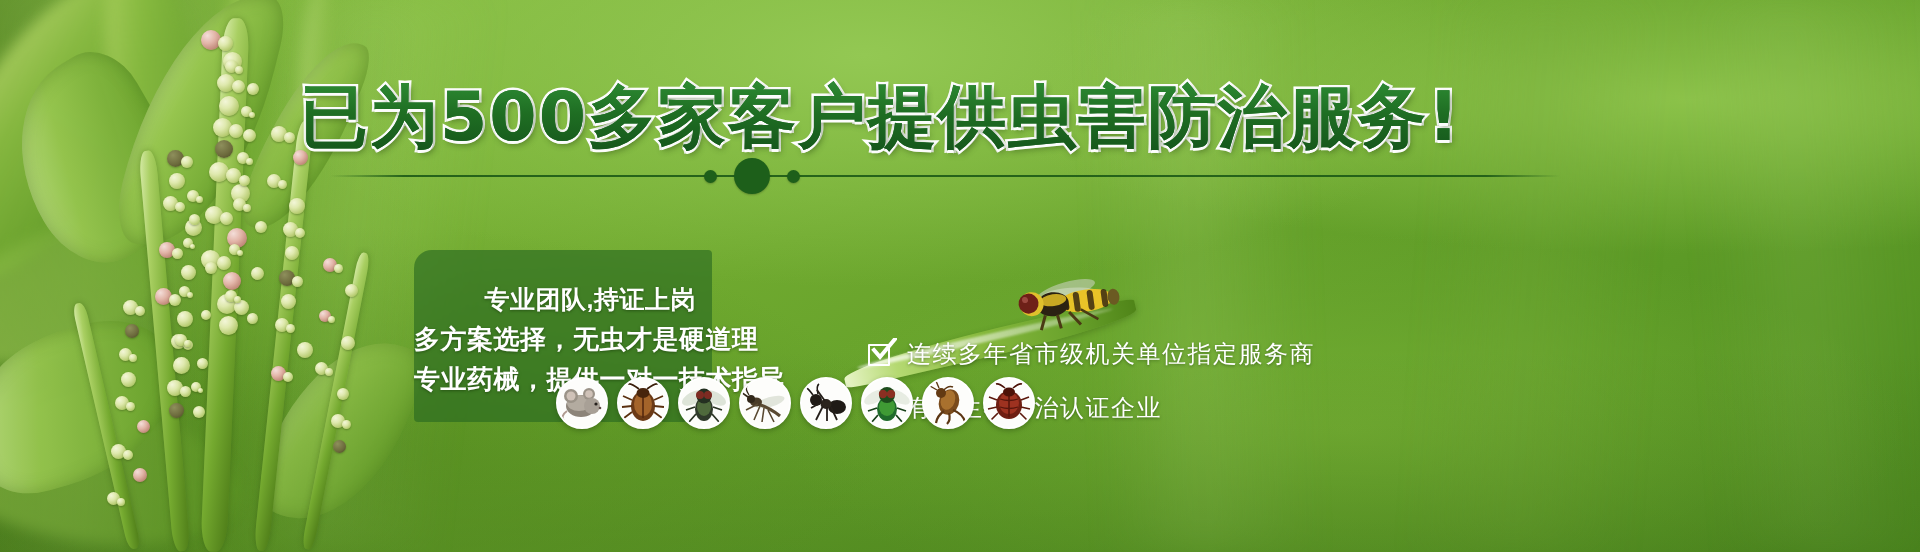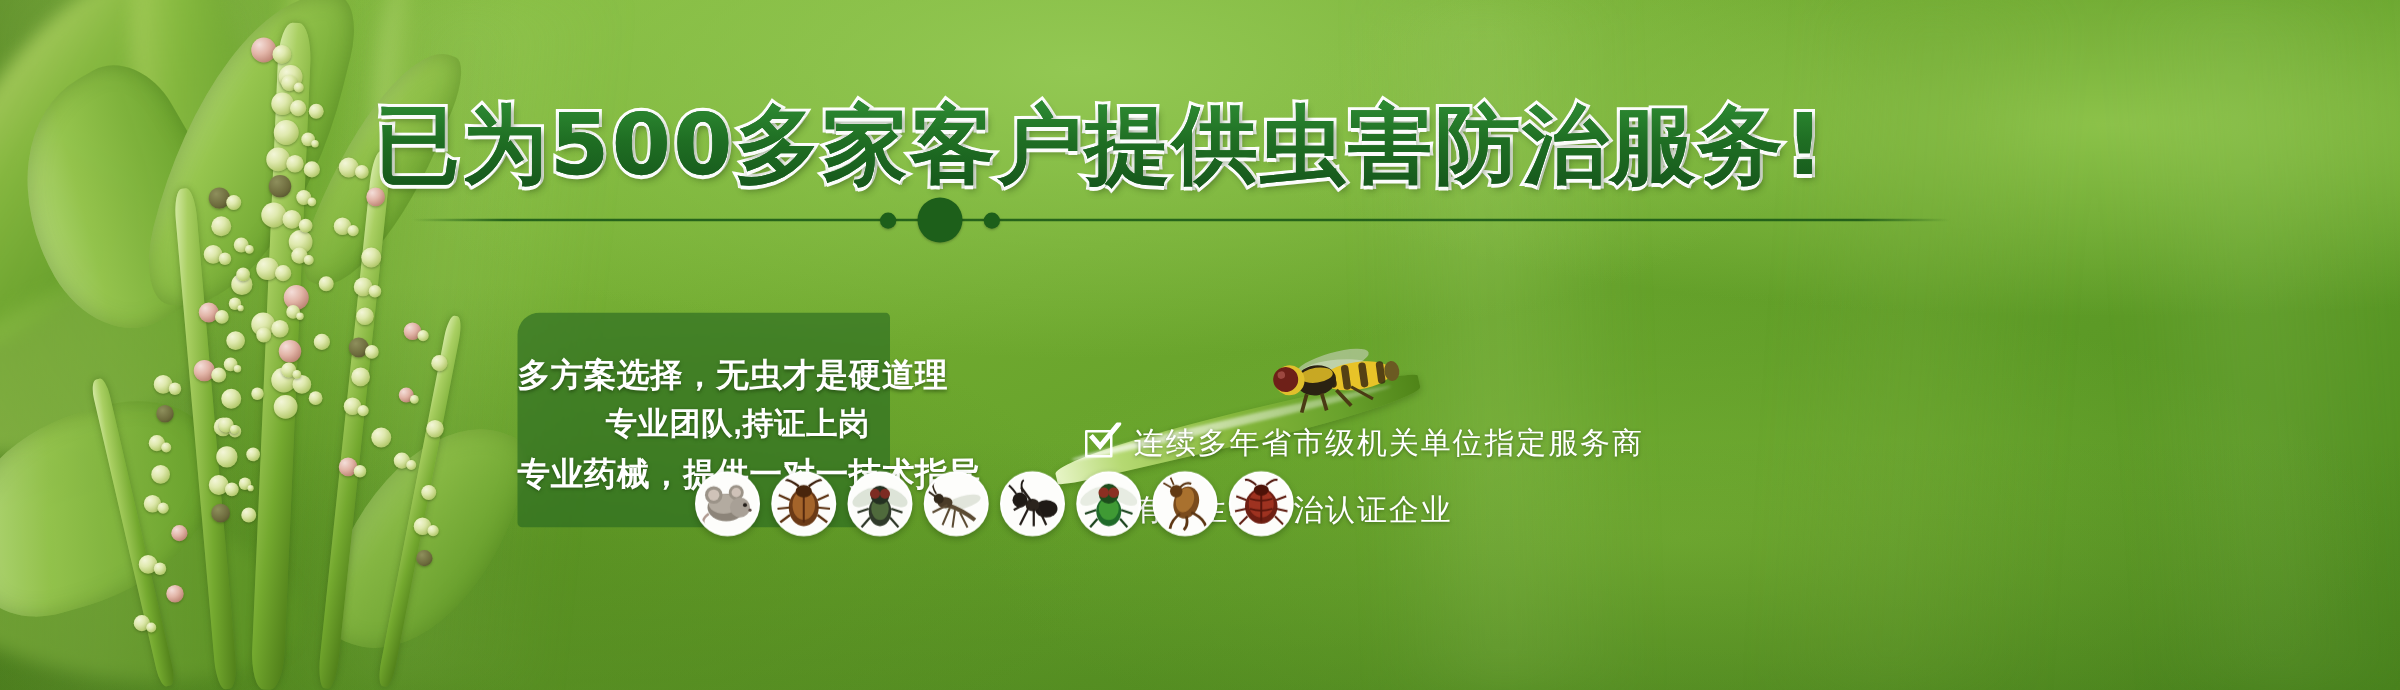--- a/index.html
+++ b/index.html
@@ -408,22 +408,22 @@
         <path d="M34 34 l-6 14" stroke="#4a3a14" stroke-width="3" fill="none"></path>
         <path d="M46 35 l2 14" stroke="#4a3a14" stroke-width="3" fill="none"></path>
         <path d="M58 34 l10 14" stroke="#4a3a14" stroke-width="3" fill="none"></path>
         <path d="M70 33 l16 12" stroke="#4a3a14" stroke-width="2.5" fill="none"></path>
       </svg>
     </div>
   </div>
 
   <div class="claimbox">
     <div class="lines">
+      <div class="claim-line l1">专业团队,持证上岗</div>
       <div class="claim-line l2">多方案选择，无虫才是硬道理</div>
-      <div class="claim-line l1">专业团队,持证上岗</div>
       <div class="claim-line l3">专业药械，提供一对一技术指导</div>
     </div>
   </div>
 
   <div class="checklist">
     <div class="check-row">
       <span class="check-box-icon">
         <span class="sq"></span>
         <svg class="tick" viewBox="0 0 26 24">
             <path d="M3 12 L9 19 L24 1" stroke="#ffffff" stroke-width="4" fill="none" stroke-linecap="square"></path>

